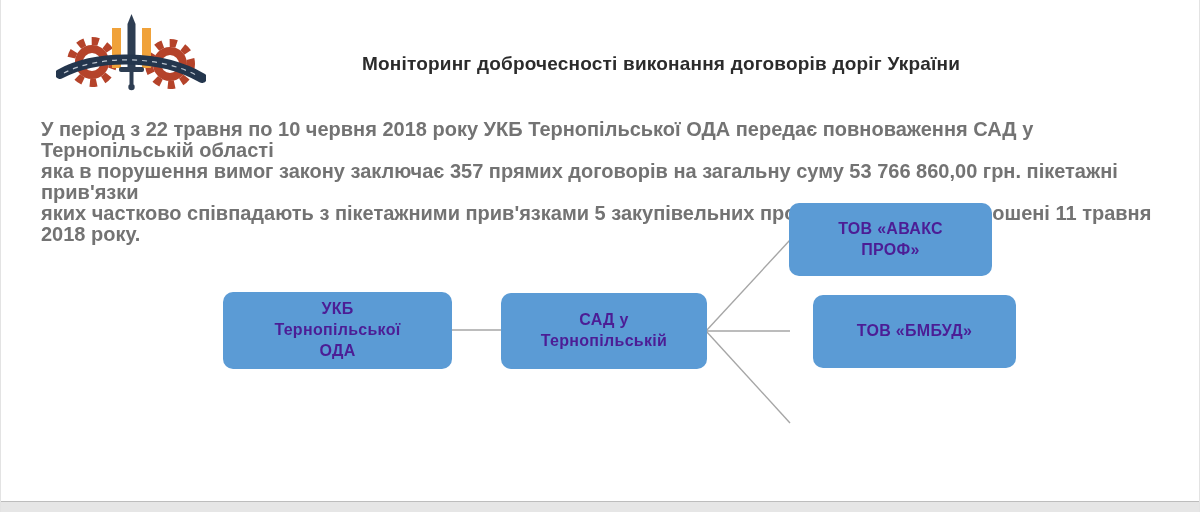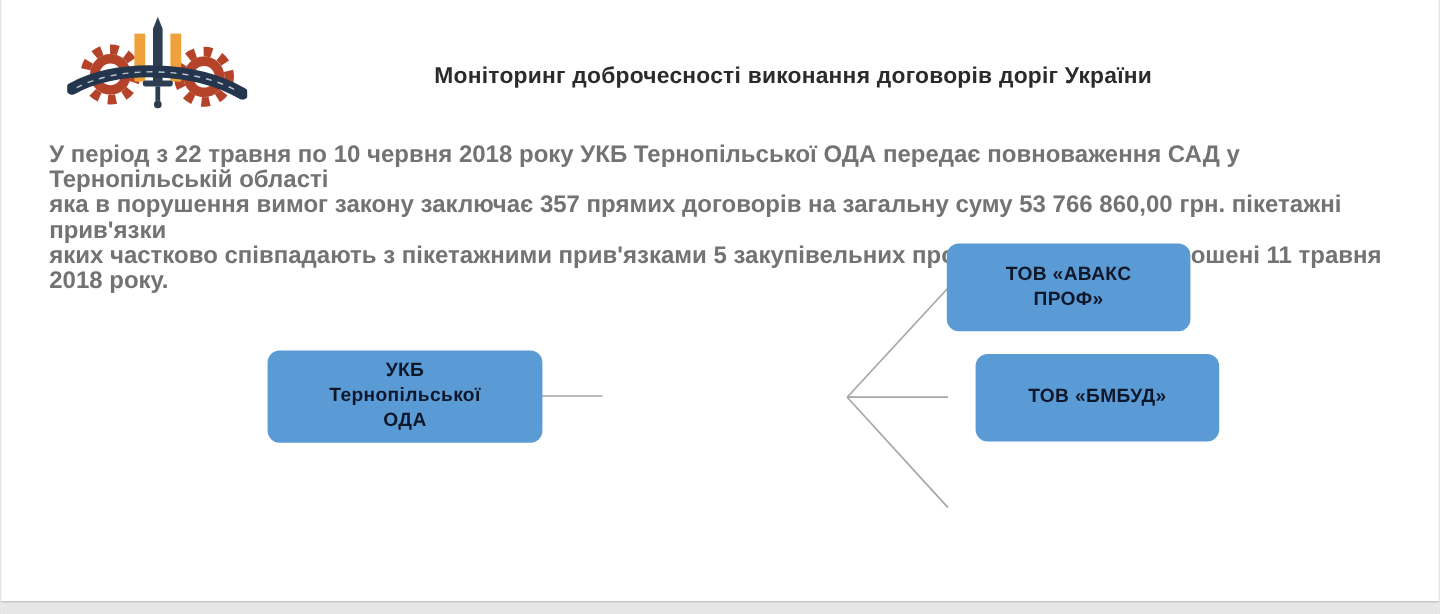--- a/index.html
+++ b/index.html
@@ -54,21 +54,21 @@
     left: 0; top: 0;
     width: 1200px;
     height: 512px;
     pointer-events: none;
   }
 
   .node {
     position: absolute;
     background: #5b9bd5;
     border-radius: 10px;
-    color: #0f172a;
+    color: #4c1d95;
     font-weight: bold;
     font-size: 16px;
     line-height: 1.3;
     display: flex;
     align-items: center;
     justify-content: center;
     text-align: center;
     white-space: pre-line;
     letter-spacing: 0.3px;
   }
@@ -129,19 +129,21 @@
   <svg class="connectors" viewBox="0 0 1200 512" aria-hidden="true">
     <line x1="417" y1="330" x2="501" y2="330" stroke="#a6a6a6" stroke-width="1.4"></line>
     <line x1="705" y1="331" x2="789" y2="240" stroke="#a6a6a6" stroke-width="1.4"></line>
     <line x1="705" y1="331" x2="789" y2="331" stroke="#a6a6a6" stroke-width="1.4"></line>
     <line x1="705" y1="331" x2="789" y2="423" stroke="#a6a6a6" stroke-width="1.4"></line>
   </svg>
 
   <div class="node node-ukb">УКБ
 Тернопільської
 ОДА</div>
+  <div class="node node-sad">САД у
+Тернопільській</div>
   <div class="node node-avaks">ТОВ «АВАКС
 ПРОФ»</div>
   <div class="node node-bmbud">ТОВ «БМБУД»</div>
 
   <div class="footer-bar"></div>
 
 </div>
 
 </body></html>

